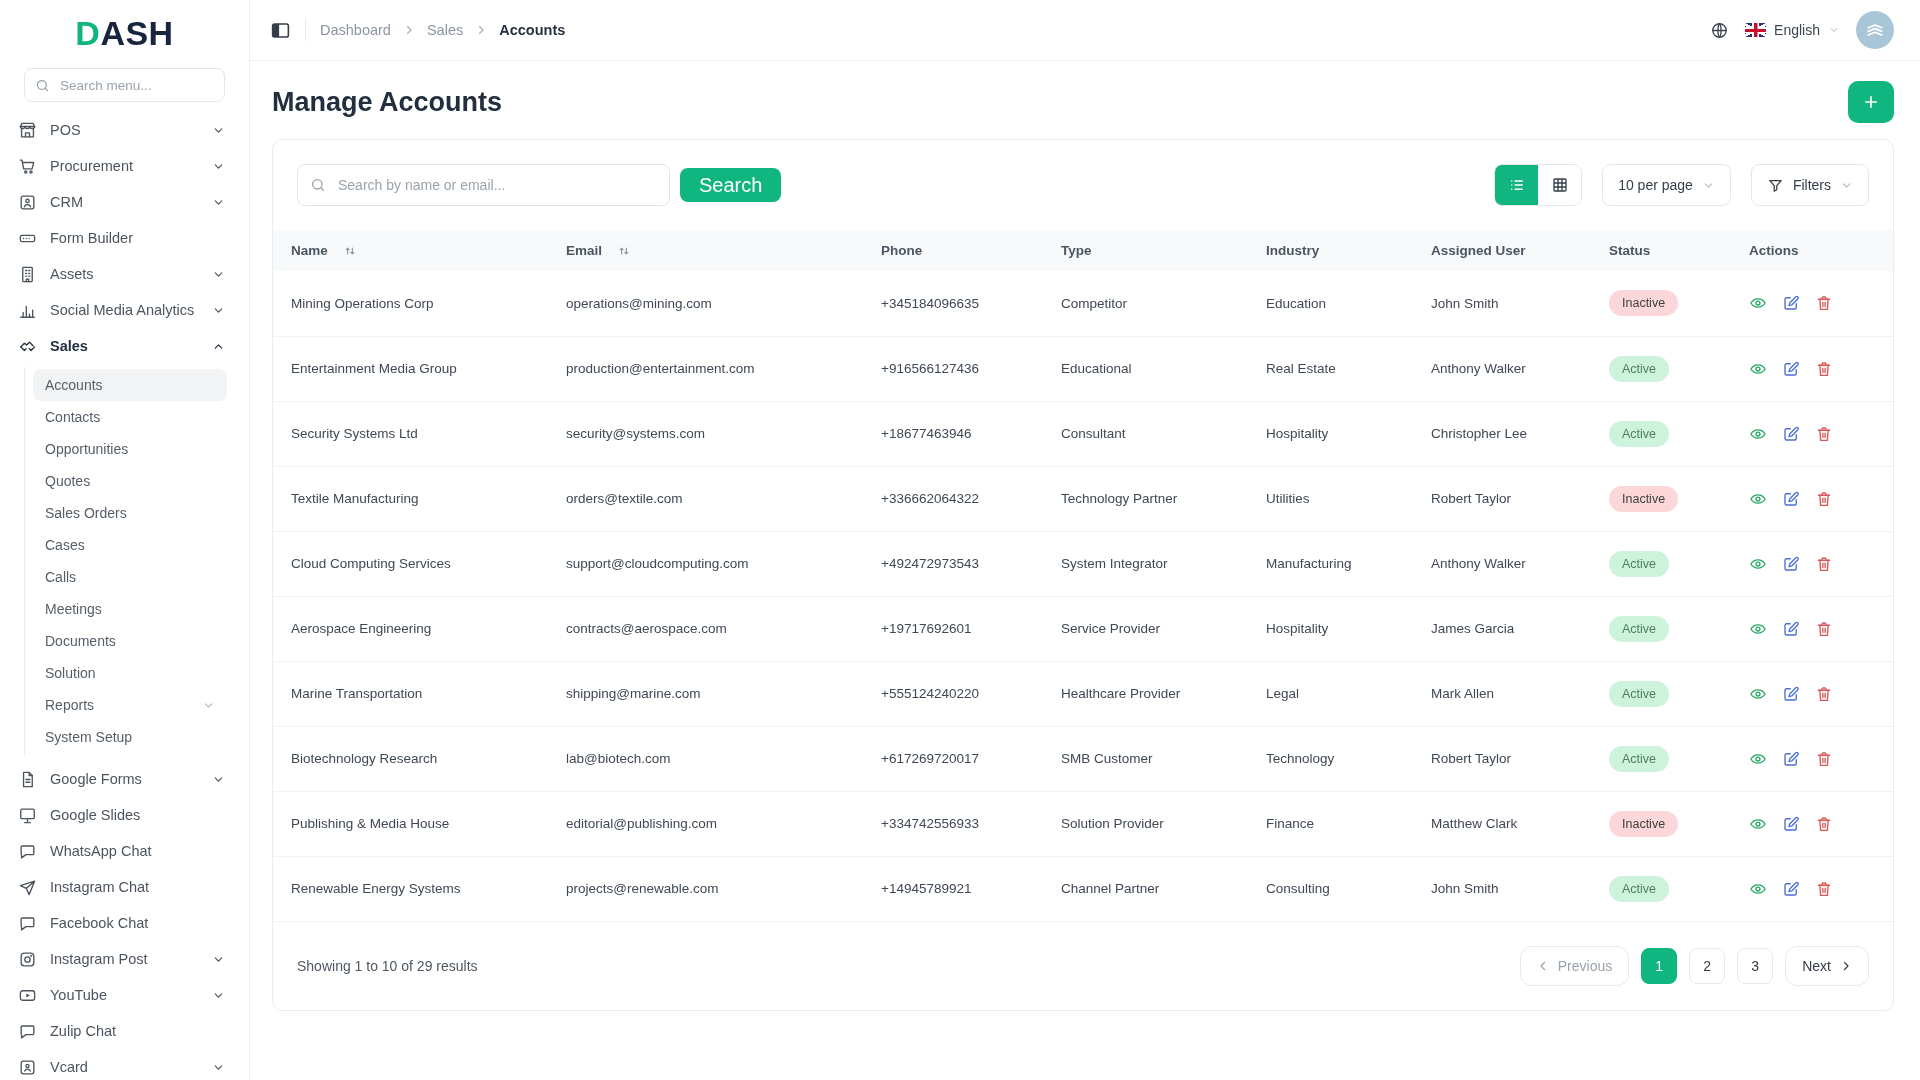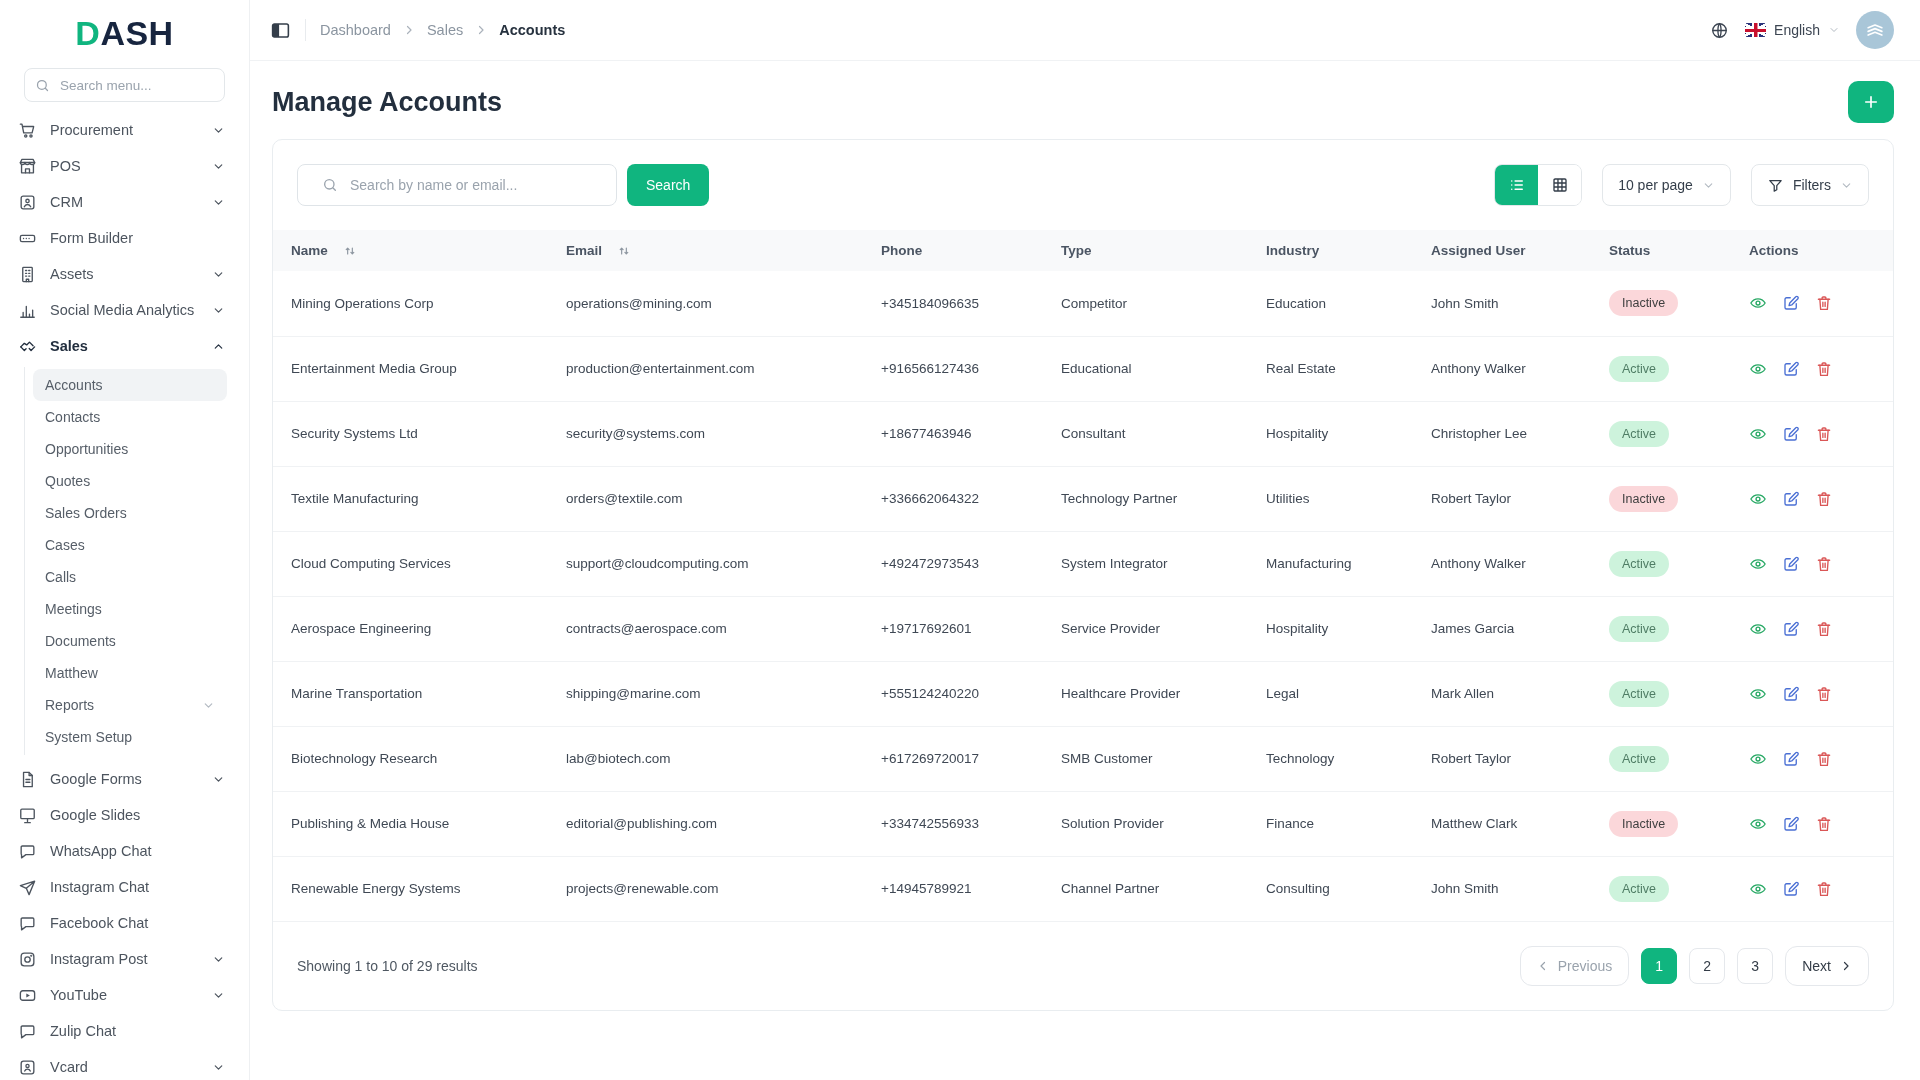--- a/index.html
+++ b/index.html
@@ -76,27 +76,27 @@
   
   .main{position:absolute;left:250px;top:61px;right:0;bottom:0;padding:20px 26px 0 22px;}
   .page-head{display:flex;align-items:center;justify-content:space-between;}
   h1{margin:0;font-size:27px;font-weight:700;color:var(--dark);}
   .add-btn{width:46px;height:42px;border-radius:10px;background:var(--green);border:none;color:#fff;
     display:flex;align-items:center;justify-content:center;cursor:pointer;}
   .add-btn svg{width:18px;height:18px;}
 
   .card{margin-top:16px;border:1px solid var(--border);border-radius:10px;background:#fff;overflow:hidden;}
   .card-toolbar{display:flex;align-items:center;padding:24px;}
-  .search-wrap{display:flex;align-items:center;gap:10px;width:320px;height:42px;border:1px solid #dfe4e8;
-    border-radius:8px;padding:0 24px;color:#9aa3ad;}
+  .search-wrap{display:flex;align-items:center;gap:10px;width:373px;height:42px;border:1px solid #dfe4e8;
+    border-radius:8px;padding:0 12px;color:#9aa3ad;}
   .search-wrap svg{width:16px;height:16px;stroke:#9aa3ad;flex:none;}
   .search-wrap input{flex:1;min-width:0;border:none;outline:none;font-size:14px;color:#444;}
   .search-wrap input::placeholder{color:#9aa3ad;}
-  .search-btn{margin-left:10px;height:42px;padding:0 19px;background:var(--green);color:#fff;border:none;
-    border-radius:8px;font-size:14px;cursor:pointer;}
+  .search-btn{margin-left:10px;height:34px;padding:0 19px;background:var(--green);color:#fff;border:none;
+    border-radius:8px;font-size:20px;cursor:pointer;}
   .toolbar-right{margin-left:auto;display:flex;align-items:flex-start;gap:20px;}
   .view-toggle{display:flex;border:1px solid #e3e7ea;border-radius:8px;overflow:hidden;}
   .vt-btn{width:43px;height:40px;display:flex;align-items:center;justify-content:center;background:#fff;
     border:none;cursor:pointer;color:#343e4a;}
   .vt-btn svg{width:18px;height:18px;}
   .vt-btn.active{background:var(--green);color:#fff;}
   .select-box,.filters-btn{height:42px;border:1px solid #e3e7ea;border-radius:8px;background:#fff;
     display:flex;align-items:center;gap:9px;padding:0 15px;font-size:14px;color:#343e4a;cursor:pointer;}
   .select-box .chev svg,.filters-btn .chev svg{width:13px;height:13px;}
   .filters-btn svg.funnel{width:17px;height:17px;}
@@ -143,47 +143,47 @@
     <svg viewBox="0 0 24 24" fill="none" stroke="currentColor" stroke-width="2" stroke-linecap="round">
         <circle cx="11" cy="11" r="7"></circle>
         <path d="M20 20l-3.5-3.5"></path>
       </svg>
     <input placeholder="Search menu..." style="">
   </div>
 
   <nav class="nav">
     <div class="nav-item">
       <svg viewBox="0 0 24 24" fill="none" stroke="currentColor" stroke-width="1.7" stroke-linecap="round" stroke-linejoin="round">
-          <path d="M3 4h2l2.2 11h10.6l2-8H6"></path>
-          <circle cx="9.8" cy="19" r="1.4"></circle>
-          <circle cx="16.4" cy="19" r="1.4"></circle>
-        </svg>
-      <span class="lbl">Procurement</span>
-      <span class="chev">
-          <svg viewBox="0 0 24 24" fill="none" stroke="currentColor" stroke-width="2.2" stroke-linecap="round" stroke-linejoin="round">
-            <path d="M6 9l6 6 6-6"></path>
-          </svg>
-        </span>
-    </div>
-    <div class="nav-item">
-      <svg viewBox="0 0 24 24" fill="none" stroke="currentColor" stroke-width="1.7" stroke-linecap="round" stroke-linejoin="round">
           <path d="M4.5 10v10h15V10"></path>
           <path d="M3 7l2-4h14l2 4H3z"></path>
           <path d="M3 7c0 1.5 1.3 2.6 2.9 2.6S8.8 8.5 8.8 7c0 1.5 1.4 2.6 3 2.6s3-1.1 3-2.6c0 1.5 1.3 2.6 2.9 2.6S21 8.5 21 7"></path>
           <path d="M9.5 20v-5h5v5"></path>
         </svg>
       <span class="lbl">POS</span>
       <span class="chev">
           <svg viewBox="0 0 24 24" fill="none" stroke="currentColor" stroke-width="2.2" stroke-linecap="round" stroke-linejoin="round">
             <path d="M6 9l6 6 6-6"></path>
           </svg>
         </span>
     </div>
     <div class="nav-item">
       <svg viewBox="0 0 24 24" fill="none" stroke="currentColor" stroke-width="1.7" stroke-linecap="round" stroke-linejoin="round">
+          <path d="M3 4h2l2.2 11h10.6l2-8H6"></path>
+          <circle cx="9.8" cy="19" r="1.4"></circle>
+          <circle cx="16.4" cy="19" r="1.4"></circle>
+        </svg>
+      <span class="lbl">Procurement</span>
+      <span class="chev">
+          <svg viewBox="0 0 24 24" fill="none" stroke="currentColor" stroke-width="2.2" stroke-linecap="round" stroke-linejoin="round">
+            <path d="M6 9l6 6 6-6"></path>
+          </svg>
+        </span>
+    </div>
+    <div class="nav-item">
+      <svg viewBox="0 0 24 24" fill="none" stroke="currentColor" stroke-width="1.7" stroke-linecap="round" stroke-linejoin="round">
           <rect x="4" y="4" width="16" height="16" rx="2.5"></rect>
           <circle cx="12" cy="10" r="2.1"></circle>
           <path d="M8 17.5c.8-2 2.4-3 4-3s3.2 1 4 3"></path>
         </svg>
       <span class="lbl">CRM</span>
       <span class="chev">
           <svg viewBox="0 0 24 24" fill="none" stroke="currentColor" stroke-width="2.2" stroke-linecap="round" stroke-linejoin="round">
             <path d="M6 9l6 6 6-6"></path>
           </svg>
         </span>
@@ -255,21 +255,21 @@
       <div class="sub-item">
           <span class="lbl">Calls</span>
         </div>
       <div class="sub-item">
           <span class="lbl">Meetings</span>
         </div>
       <div class="sub-item">
           <span class="lbl">Documents</span>
         </div>
       <div class="sub-item">
-          <span class="lbl">Matthew</span>
+          <span class="lbl">Solution</span>
         </div>
       <div class="sub-item">
         <span class="lbl">Reports</span>
         <span class="chev">
             <svg viewBox="0 0 24 24" fill="none" stroke="currentColor" stroke-width="2.2" stroke-linecap="round" stroke-linejoin="round" style="width:13px;height:13px">
               <path d="M6 9l6 6 6-6"></path>
             </svg>
           </span>
       </div>
       <div class="sub-item">

